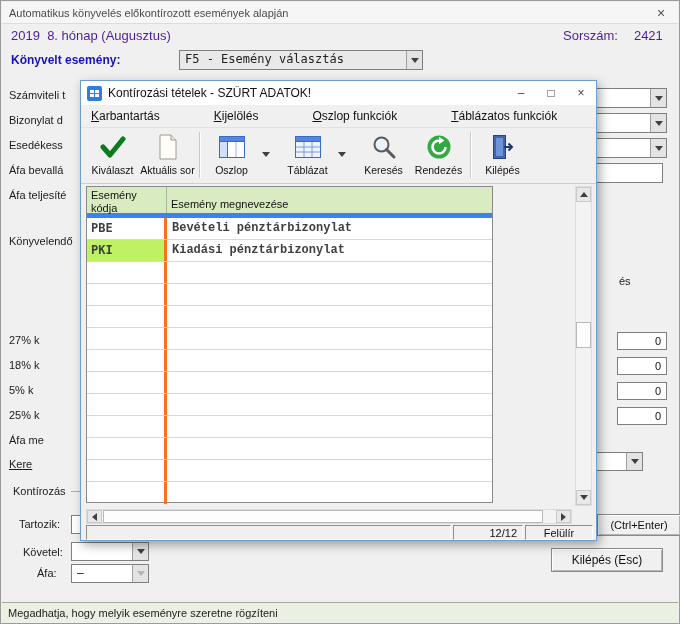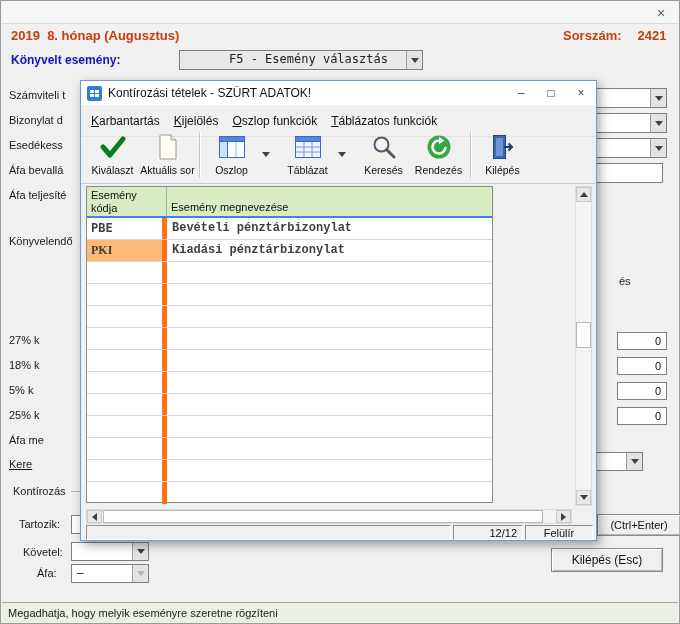--- a/index.html
+++ b/index.html
@@ -8,21 +8,21 @@
          background: #f0f0f0; overflow: hidden; color:#111; }
   .mono { font-family: "DejaVu Sans Mono", monospace; }
 
   .mainframe { position:absolute; inset:0; border:1px solid #9a9a9a; background:#f0f0f0; }
   .mtitle { position:absolute; left:1px; top:1px; right:1px; height:22px; background:#f6f6f6;
             border-bottom:1px solid #dcdcdc; display:flex; align-items:center; padding-left:7px;
             font-size:11px; color:#4a4a4a; }
   .mclose { position:absolute; right:0; top:0; width:34px; height:22px; display:flex;
             align-items:center; justify-content:center; color:#555; font-size:14px; }
 
-  .green { position:absolute; color:#c2410c; font-weight:bold; font-size:13px; white-space:pre; }
+  .green { position:absolute; color:#4c1d95; font-weight:normal; font-size:13px; white-space:pre; }
   .bluelabel { position:absolute; color:#1414b8; font-weight:bold; font-size:12px; }
   .lbl { position:absolute; left:8px; font-size:11px; color:#1a1a1a; white-space:nowrap; }
 
   .combo { position:absolute; border:1px solid #7f7f7f; background:#e9e9e9; display:flex; }
   .combo.white { background:#fff; }
   .combo-text { flex:1; font-size:12px; line-height:17px; padding-left:5px; color:#222;
                 white-space:nowrap; overflow:hidden; }
   .combo-btn { width:16px; border-left:1px solid #9f9f9f; background:#e3e3e3; display:flex;
                align-items:center; justify-content:center; }
   .tri-down { width:0; height:0; border-left:4px solid transparent; border-right:4px solid transparent;
@@ -50,73 +50,74 @@
                align-items:center; padding-left:6px; }
 
   
   .dialog { position:absolute; left:80px; top:80px; width:517px; height:461px; background:#f0f0f0;
             border:1px solid #6f9ccf; box-shadow:3px 4px 10px rgba(0,0,0,0.35); z-index:10; }
   .dtitle { position:absolute; left:0; top:0; right:0; height:24px; background:#ffffff;
             display:flex; align-items:center; padding-left:6px; }
   .dtitle-text { font-size:12px; color:#111; margin-left:6px; flex:1; white-space:nowrap; overflow:hidden; }
   .dbtn { width:30px; height:24px; display:flex; align-items:center; justify-content:center;
           font-size:12px; color:#444; }
-  .dmenu { position:absolute; left:0; top:24px; right:0; height:32px; display:flex;
-           align-items:center; padding-left:3px; background:#f0f0f0; border-bottom:1px solid #e2e2e2; }
+  .dmenu { position:absolute; left:0; top:24px; right:0; height:23px; display:flex;
+           align-items:center; padding-left:3px; background:#f0f0f0; border-bottom:1px solid #e2e2e2;gap:40px; }
   .mitem { display:inline-block; padding:2px 7px; font-size:12px; color:#111; }
   .mitem::first-letter { text-decoration:underline; }
   .dtoolbar { position:absolute; left:0; top:45px; right:0; height:58px; display:flex;
               align-items:center; padding-left:4px; border-bottom:1px solid #cfcfcf; }
   .tbtn { width:55px; height:54px; display:flex; flex-direction:column; align-items:center;
           justify-content:center; gap:3px; }
   .ticon { height:28px; display:flex; align-items:center; justify-content:center; }
   .tcap { font-size:10.5px; color:#111; white-space:nowrap; }
   .tarrow { width:13px; height:54px; display:flex; align-items:center; justify-content:center; }
   .tsep { width:1px; height:46px; background:#c8c8c8; margin:0 4px; box-shadow:1px 0 0 #ffffff; }
 
   .table { position:absolute; left:5px; top:105px; width:407px; height:317px;
            border:1px solid #8a8a8a; background:#fff; }
-  .thead { display:flex; height:31px; background:#d9ecc1; border-bottom:2px solid #3b82f6;justify-content:space-between; }
+  .thead { display:flex; height:31px; background:#d9ecc1; border-bottom:5px solid #3b82f6;justify-content:space-between; }
   .th1 { width:80px; border-right:1px solid #a8b796; padding:2px 0 0 4px; font-size:11px;
          color:#111; line-height:13px; }
   .th2 { flex:1; display:flex; align-items:flex-end; padding:0 0 3px 4px; font-size:11px; color:#111; }
   .trow { display:flex; height:22px; border-bottom:1px solid #d8d8d8; }
-  .tc1 { width:80px; border-right:5px solid #f97316; font-family:"DejaVu Sans Mono",monospace;
+  .tc1 { width:80px; border-right:3px solid #f97316; font-family:"DejaVu Sans Mono",monospace;
          font-weight:bold; font-size:12px; color:#3f3f3f; padding:3px 0 0 4px; }
   .tc2 { flex:1; font-family:Liberation Mono, monospace; font-weight:bold; font-size:12px;
          color:#3f3f3f; padding:3px 0 0 5px; white-space:nowrap; overflow:hidden; }
-  .sel { background:#fdba74;font-family:Liberation Serif, serif; }
+  .sel { background:#bef264; }
 
   .scroll { position:absolute; background:#f3f3f3; border:1px solid #dcdcdc; }
   .sbtn { position:absolute; background:#e8e8e8; border:1px solid #c9c9c9; display:flex;
           align-items:center; justify-content:center; }
   .sthumb { position:absolute; background:#fdfdfd; border:1px solid #b9b9b9; }
   .spanel { position:absolute; height:15px; background:#f0f0f0; border:1px solid;
             border-color:#8f8f8f #ffffff #ffffff #8f8f8f; font-size:11px; color:#111;
             line-height:12px; padding-top:1px; }
 </style>
 </head>
 <body>
 
 <div class="mainframe">
 
   <div class="mtitle">
+    <span>Automatikus könyvelés előkontírozott események alapján</span>
     <span class="mclose">
       <span>×</span>
     </span>
   </div>
 
   <div class="green" style="left:10px; top:27px;">2019  8. hónap (Augusztus)</div>
   <div class="green" style="left:562px; top:27px; display:flex; gap:16px;">
     <span>Sorszám:</span>
     <span>2421</span>
   </div>
 
   <div class="bluelabel" style="left:10px; top:52px;">Könyvelt esemény:</div>
-  <div class="combo" style="left:178px; top:49px; width:244px; height:20px;padding-left:44px;">
+  <div class="combo" style="left:178px; top:49px; width:244px; height:20px;">
     <span class="combo-text mono">F5 - Esemény választás</span>
     <span class="combo-btn">
       <span class="tri-down"></span>
     </span>
   </div>
 
   <span class="lbl" style="top:88px;">Számviteli t</span>
   <span class="lbl" style="top:113px;">Bizonylat d</span>
   <span class="lbl" style="top:138px;">Esedékess</span>
   <span class="lbl" style="top:163px;">Áfa bevallá</span>

